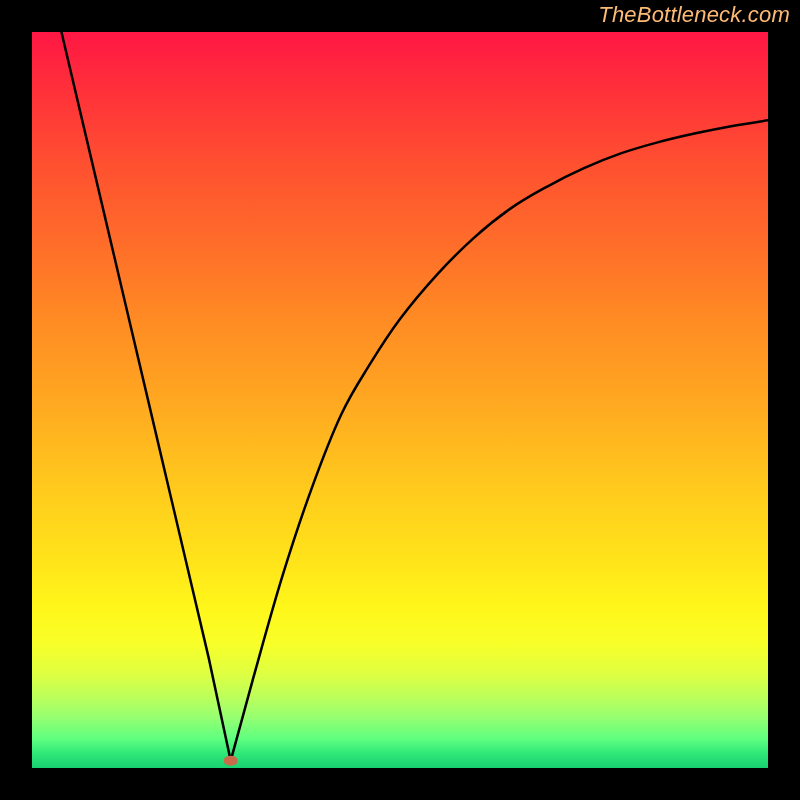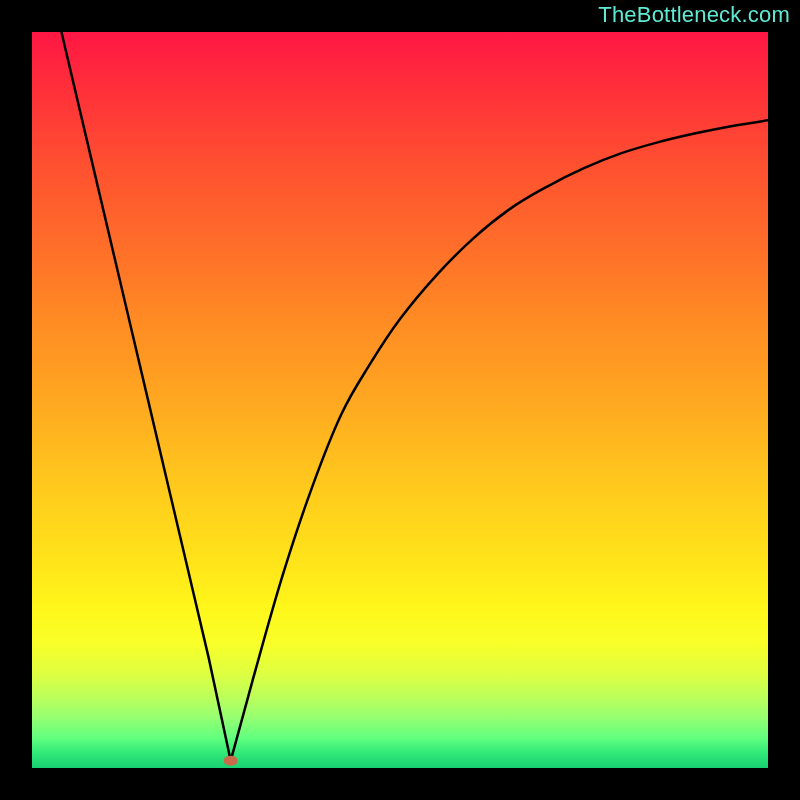--- a/index.html
+++ b/index.html
@@ -9,23 +9,24 @@
     height: 800px;
     background: #000;
     position: relative;
   }
   .attribution {
     position: absolute;
     top: 2px;
     right: 10px;
     font-family: Arial, Helvetica, sans-serif;
     font-size: 22px;
-    color: #5eead4;
+    color: #fdba74;
     font-weight: 500;
     letter-spacing: 0.2px;
+    font-style: italic;
   }
   .plot-area {
     position: absolute;
     left: 32px;
     top: 32px;
     width: 736px;
     height: 736px;
   }
   .grad-bg {
     position: absolute;

